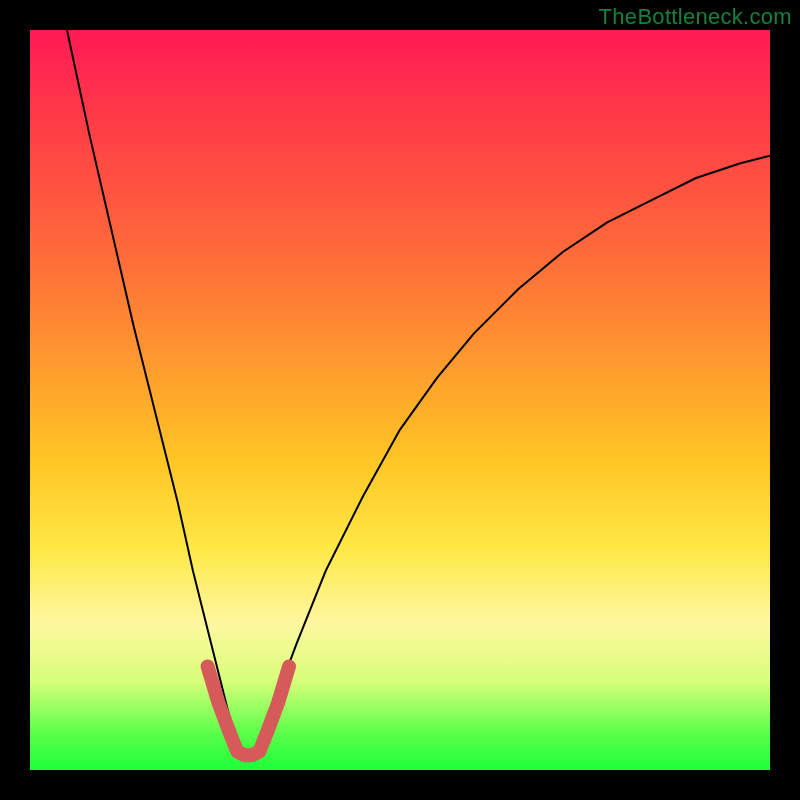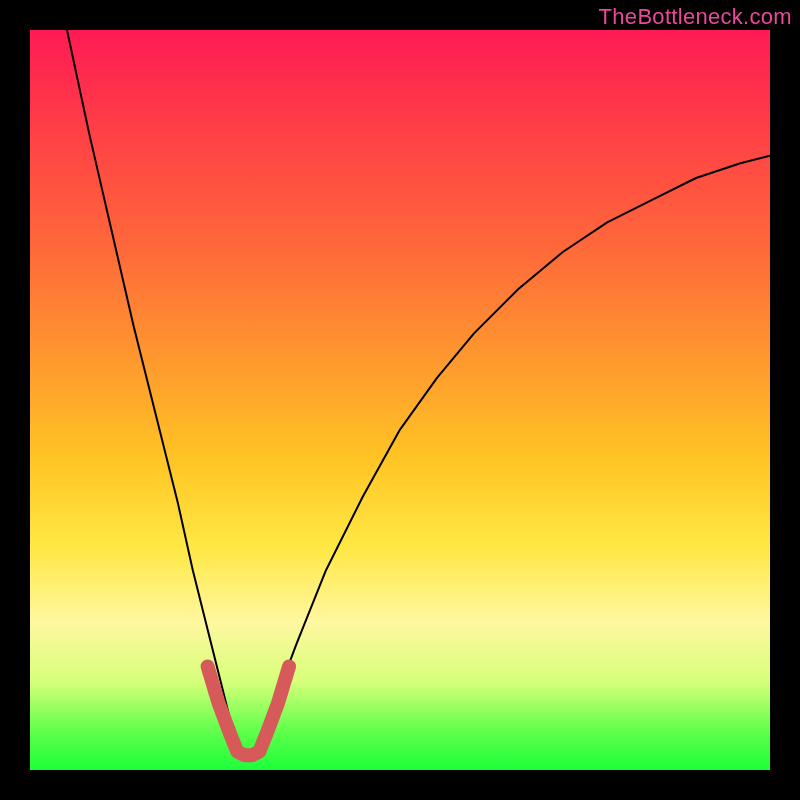--- a/index.html
+++ b/index.html
@@ -39,21 +39,21 @@
       #fff7a0 80%,
       #d7ff7a 88%,
       #5cff4a 95%,
       #1dff3a 100%
     );
   }
   .watermark {
     position: absolute;
     top: 4px;
     right: 8px;
-    color: #ec4899;
+    color: #15803d;
     font-size: 22px;
     font-weight: 500;
     letter-spacing: 0.3px;
     user-select: none;
   }
   svg.curve-layer {
     position: absolute;
     inset: 0;
   }
 </style>

